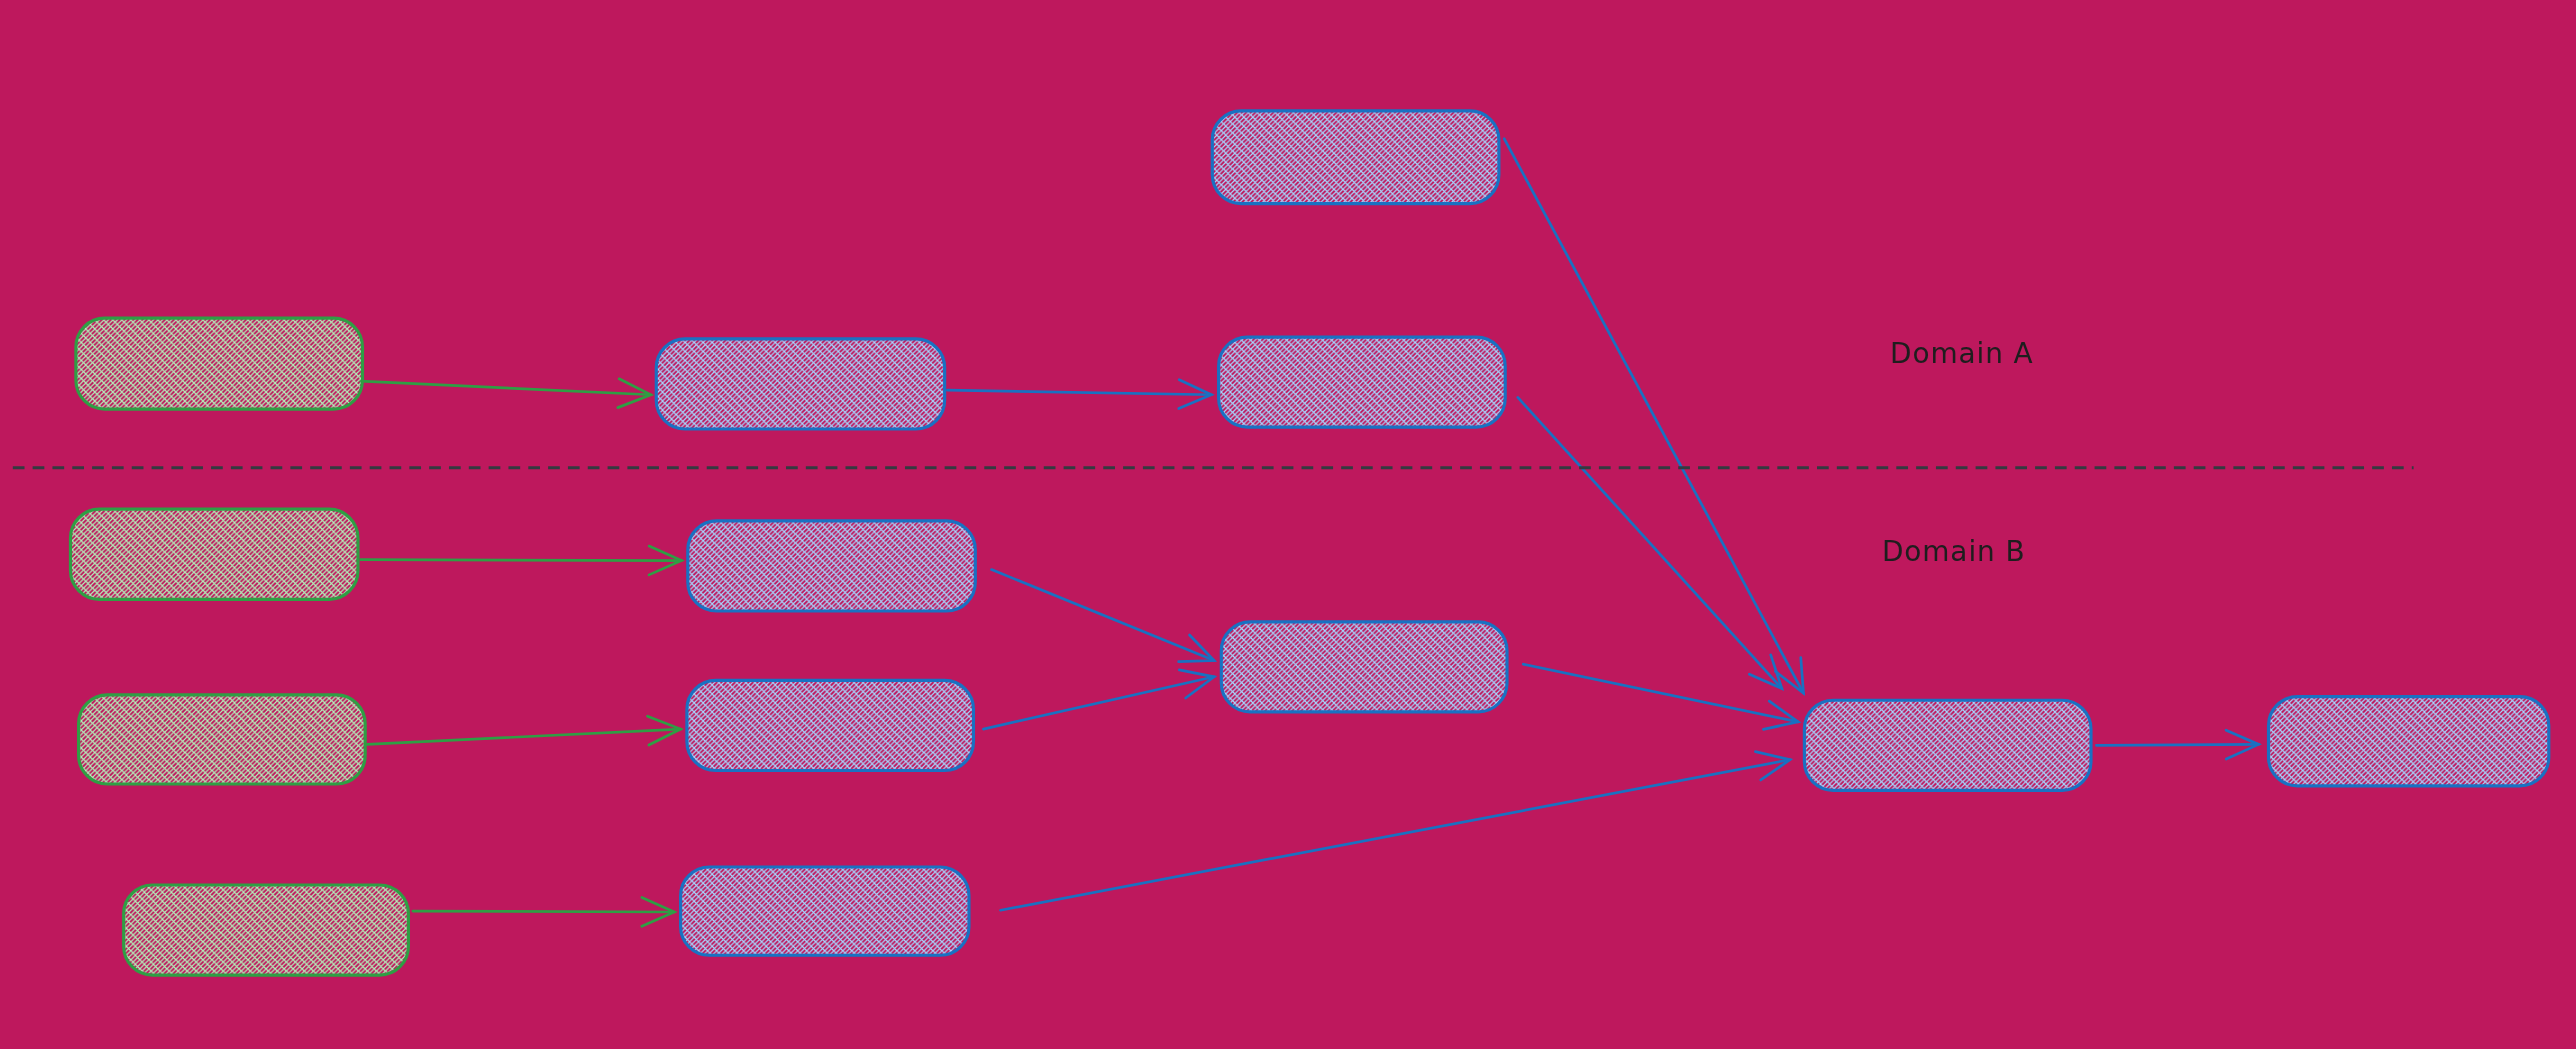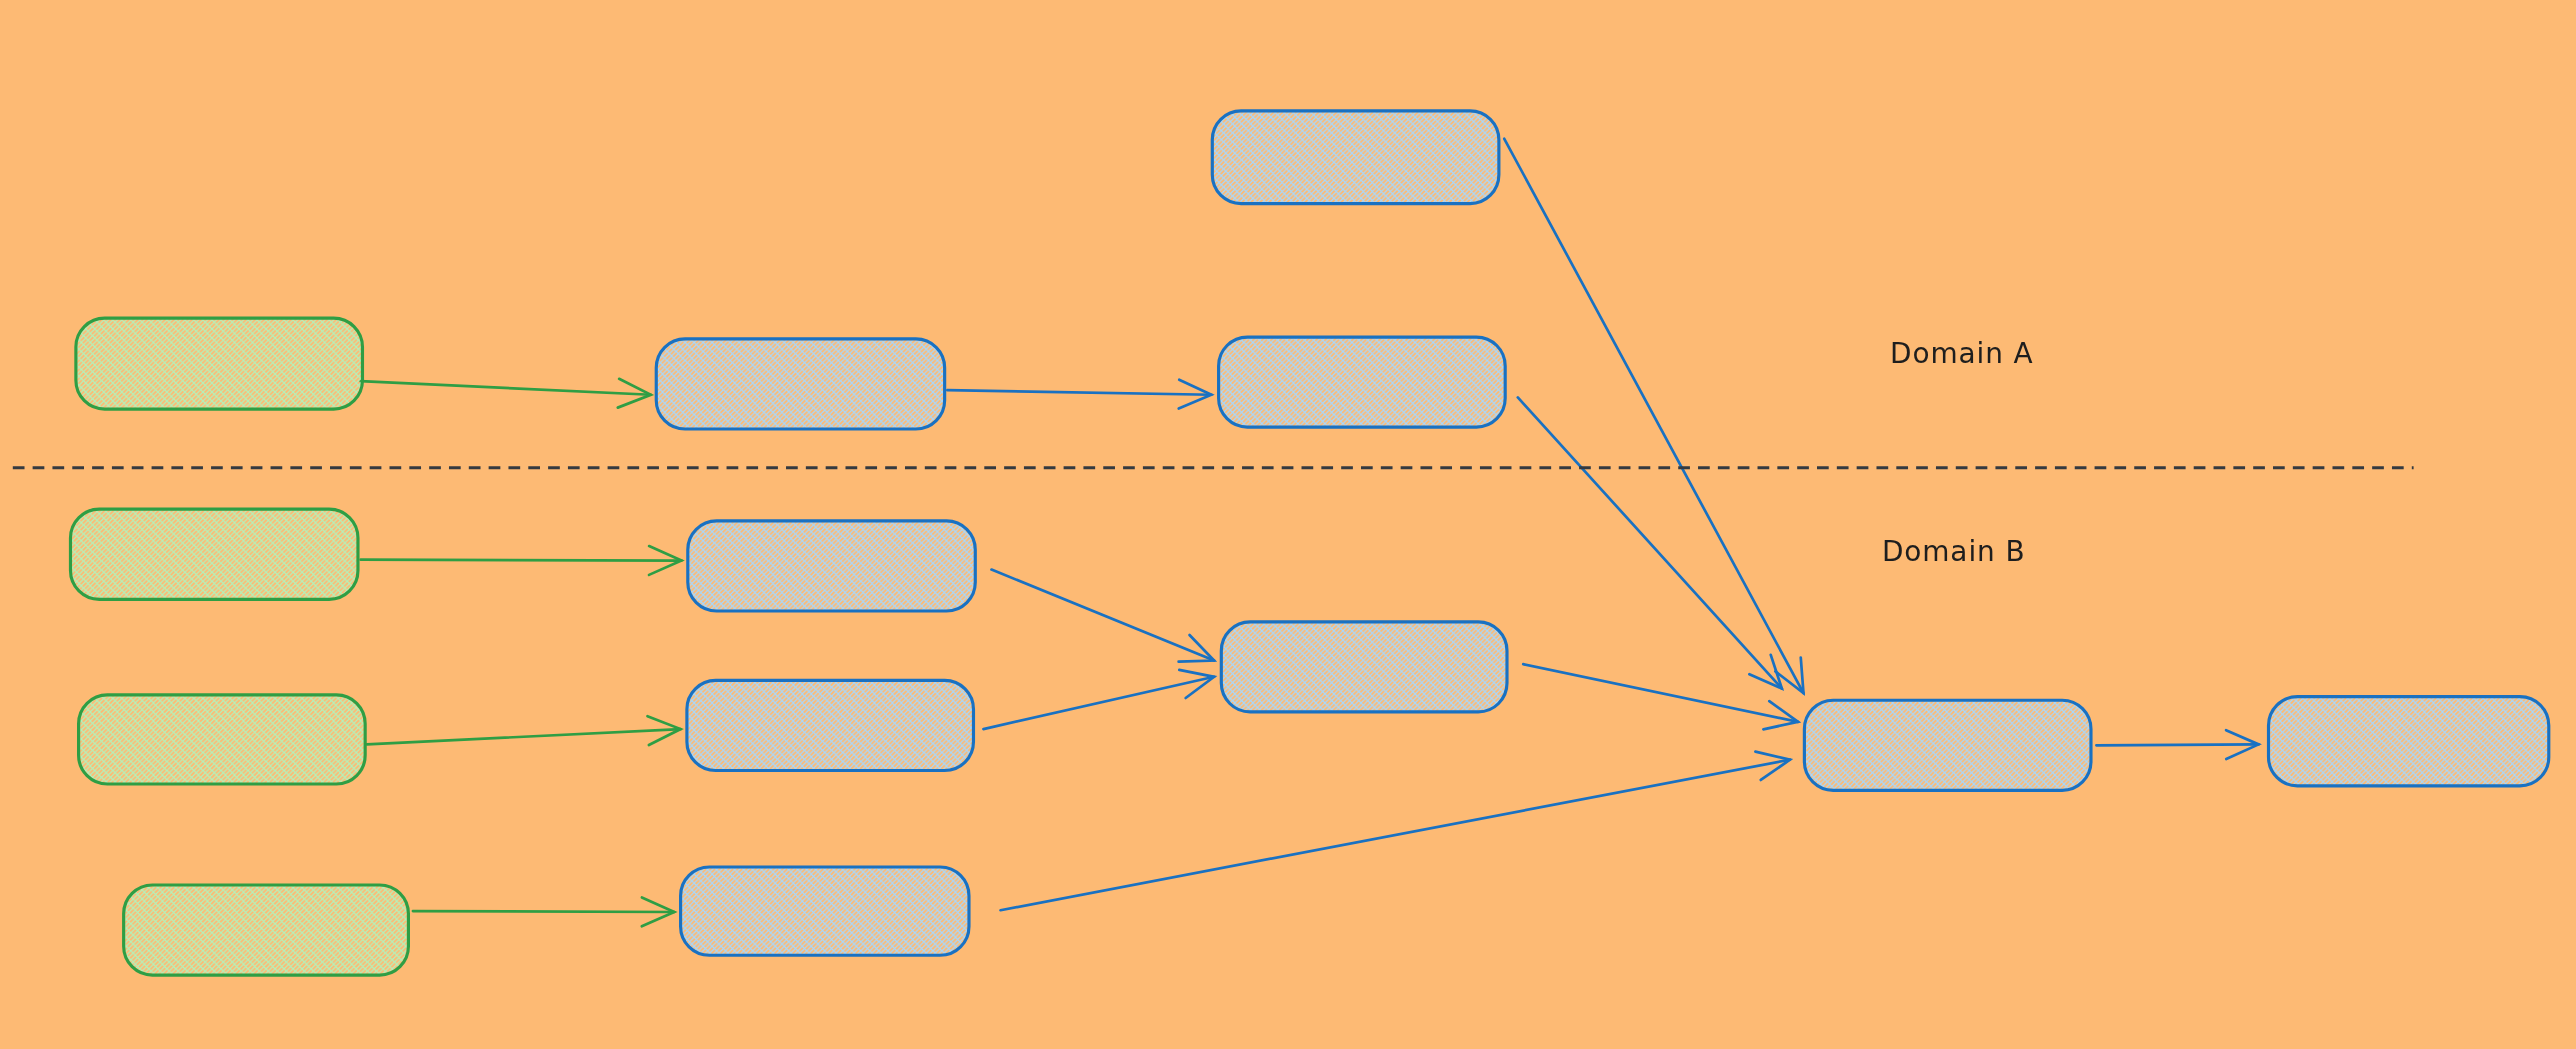--- a/index.html
+++ b/index.html
@@ -37,21 +37,21 @@
     fill: none;
   }
   .divider {
     stroke-linecap: butt;
     fill: none;
   }
 </style>
 </head>
 <body>
 
-<div class="canvas-wrap" style="background: #fdba74;">
+<div class="canvas-wrap" style="background: #be185d;">
   <svg class="diagram" viewBox="0 0 2858 1164">
     <defs>
       <pattern id="hatch-blue" width="10" height="10" patternUnits="userSpaceOnUse">
         <path id="hatch-blue-path" d="M0,0 L10,10 M10,0 L0,10 M-1,6 L6,-1 M4,11 L11,4" stroke="#a5d8ff" stroke-width="1.3" fill="none"></path>
       </pattern>
       <pattern id="hatch-green" width="10" height="10" patternUnits="userSpaceOnUse">
         <path id="hatch-green-path" d="M0,0 L10,10 M10,0 L0,10 M-1,6 L6,-1 M4,11 L11,4" stroke="#b2f2bb" stroke-width="1.3" fill="none"></path>
       </pattern>
       <marker id="arrow-blue" viewBox="0 0 46 40" refX="42" refY="20" markerWidth="46" markerHeight="40" markerUnits="userSpaceOnUse" orient="auto">
         <path id="arrow-blue-path" d="M6,4 L42,20 L6,36" fill="none" stroke="#1971c2" stroke-width="3" stroke-linecap="round" stroke-linejoin="miter"></path>

